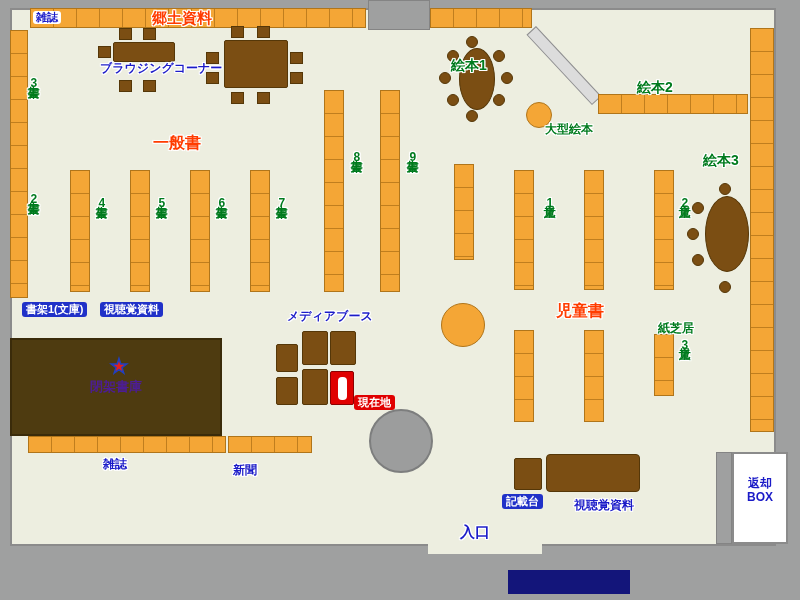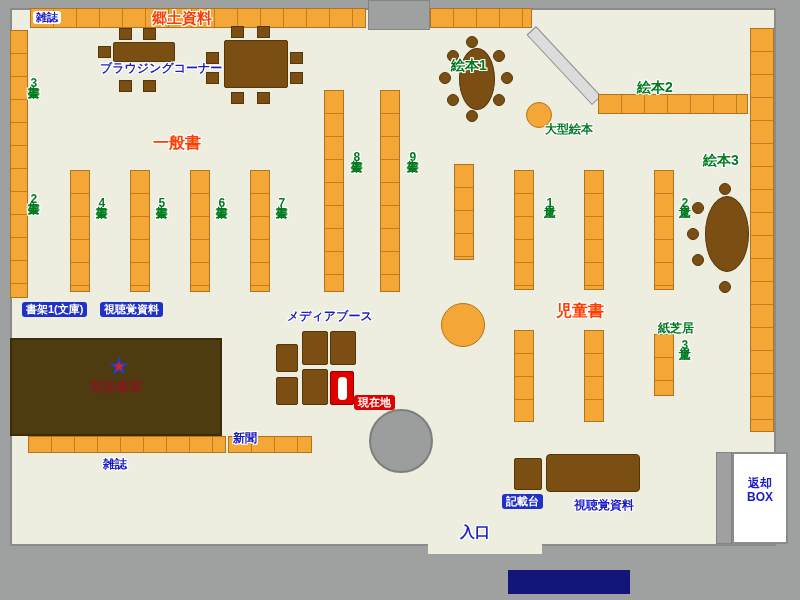--- a/index.html
+++ b/index.html
@@ -139,22 +139,22 @@
   <div class="abs lbl green vt outline" style="left:349px;top:150px">書架8</div>
   <div class="abs lbl green vt outline" style="left:405px;top:150px">書架9</div>
   <div class="abs lbl green vt outline" style="left:542px;top:196px">児童1</div>
   <div class="abs lbl green vt outline" style="left:677px;top:196px">児童2</div>
   <div class="abs lbl badge blue-bg" style="left:22px;top:302px">書架1(文庫)</div>
   <div class="abs lbl badge blue-bg" style="left:100px;top:302px">視聴覚資料</div>
   <div class="abs lbl blue outline" style="left:287px;top:310px">メディアブース</div>
   <div class="abs lbl red outline" style="left:556px;top:302px">児童書</div>
   <div class="abs lbl green outline" style="left:658px;top:322px">紙芝居</div>
   <div class="abs lbl green vt outline" style="left:677px;top:338px">児童3</div>
-  <div class="abs lbl" style="left:90px;top:380px;color:#7f1d1d;font-size:13px">閉架書庫</div>
+  <div class="abs lbl" style="left:90px;top:380px;color:#4c1d95;font-size:13px">閉架書庫</div>
   <div class="abs lbl badge red-bg" style="left:354px;top:395px">現在地</div>
   <div class="abs lbl blue outline" style="left:103px;top:458px">雑誌</div>
-  <div class="abs lbl blue outline" style="left:233px;top:432px">新聞</div>
+  <div class="abs lbl blue outline" style="left:233px;top:464px">新聞</div>
   <div class="abs lbl badge blue-bg" style="left:502px;top:494px">記載台</div>
   <div class="abs lbl blue outline" style="left:574px;top:499px">視聴覚資料</div>
   <div class="abs lbl blue wrap2" style="left:737px;top:477px">返却BOX</div>
   <div class="abs lbl blue lg outline" style="left:460px;top:523px">入口</div>
 
 </div>
 
 </body></html>

